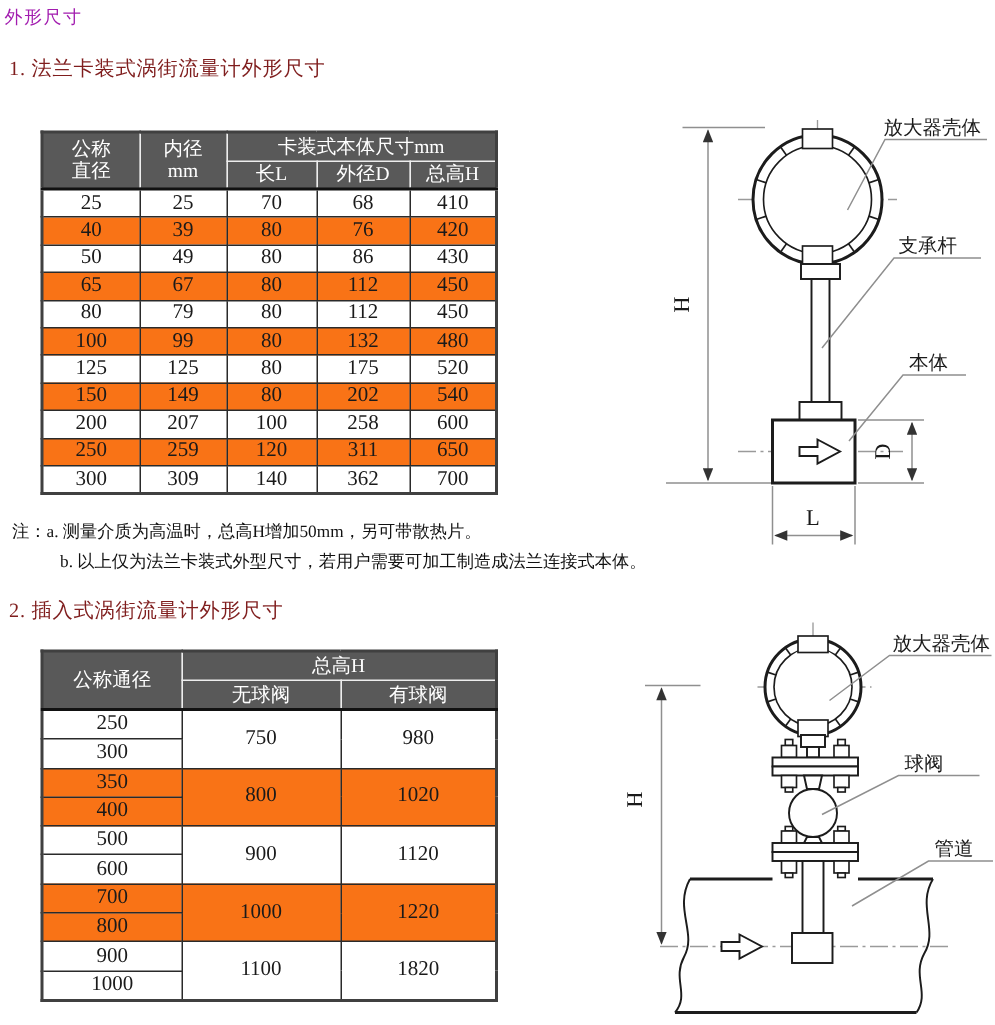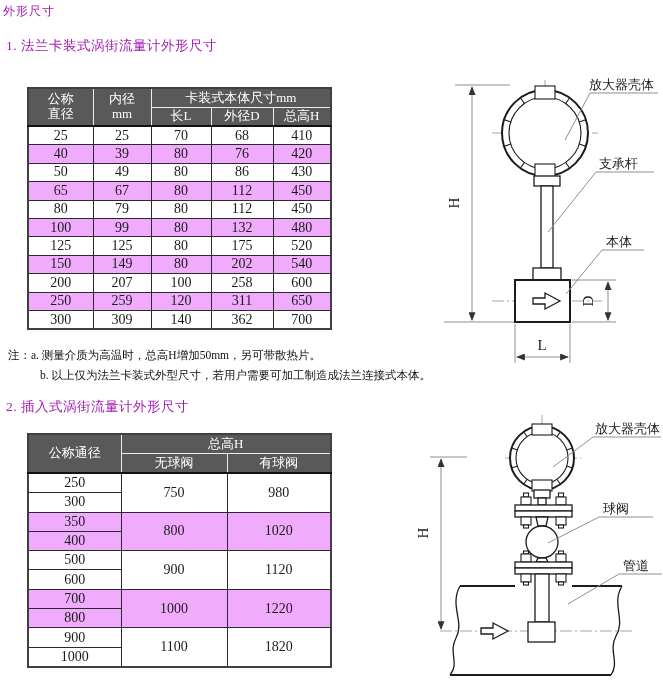--- a/index.html
+++ b/index.html
@@ -6,41 +6,41 @@
   body{
     width:663px;height:683px;position:relative;background:#ffffff;
     font-family:"Liberation Serif","DejaVu Serif",serif;color:#1a1a1a;
     overflow:hidden;
   }
   .abs{position:absolute;}
   #page-title{
     left:3px;top:3px;font-size:12px;letter-spacing:1px;
     color:#a21caf;font-family:"Liberation Sans","DejaVu Sans",sans-serif;
   }
-  .section-heading{font-size:13.5px;color:#a21caf;letter-spacing:0.5px;}
+  .section-heading{font-size:13.5px;color:#7f1d1d;letter-spacing:0.5px;}
   #heading-1{left:6px;top:37px;}
   #heading-2{left:6px;top:398px;}
   table{border-collapse:collapse;table-layout:fixed;background:#fff;}
   #table1{left:27px;top:87px;width:303px;}
   #table2{left:27px;top:433px;width:303px;padding-left:44px;}
   th,td{text-align:center;vertical-align:middle;padding:0;}
   th{
     background:#595959;color:#ffffff;font-weight:normal;
     font-size:13px;border:1px solid #ededed;white-space:pre-line;line-height:1.15;
   }
   td{font-size:14px;border:1px solid #2a2a2a;}
   table{border:2px solid #404040;}
   tbody tr:first-child td{border-top:2px solid #111;}
   #table1 thead tr:first-child th{height:18px;}
   #table1 thead tr:last-child th{height:17px;}
   #table1 tbody td{height:17.4px;}
   #table2 thead tr:first-child th{height:18px;}
   #table2 thead tr:last-child th{height:18px;}
   #table2 tbody td{height:18.3px;}
-  tr.alt td{background:#f0abfc;}
+  tr.alt td{background:#f97316;}
   .notes{left:8px;top:345px;font-size:11.5px;line-height:20px;color:#111;}
   .note-b{margin-left:32px;}
   
   .draw{fill:none;stroke:#1c1c1c;stroke-width:1.3;}
   .draw2{stroke-width:2;}
   .thin{stroke-width:1.1;}
   .wfill{fill:#ffffff;}
   .dim{stroke:#8f8f8f;stroke-width:1;fill:none;}
   .cl{stroke:#9a9a9a;stroke-width:0.9;fill:none;stroke-dasharray:12 3 2 3;}
   .lbl{font-family:"Liberation Serif","DejaVu Serif",serif;font-size:13px;fill:#1a1a1a;}

